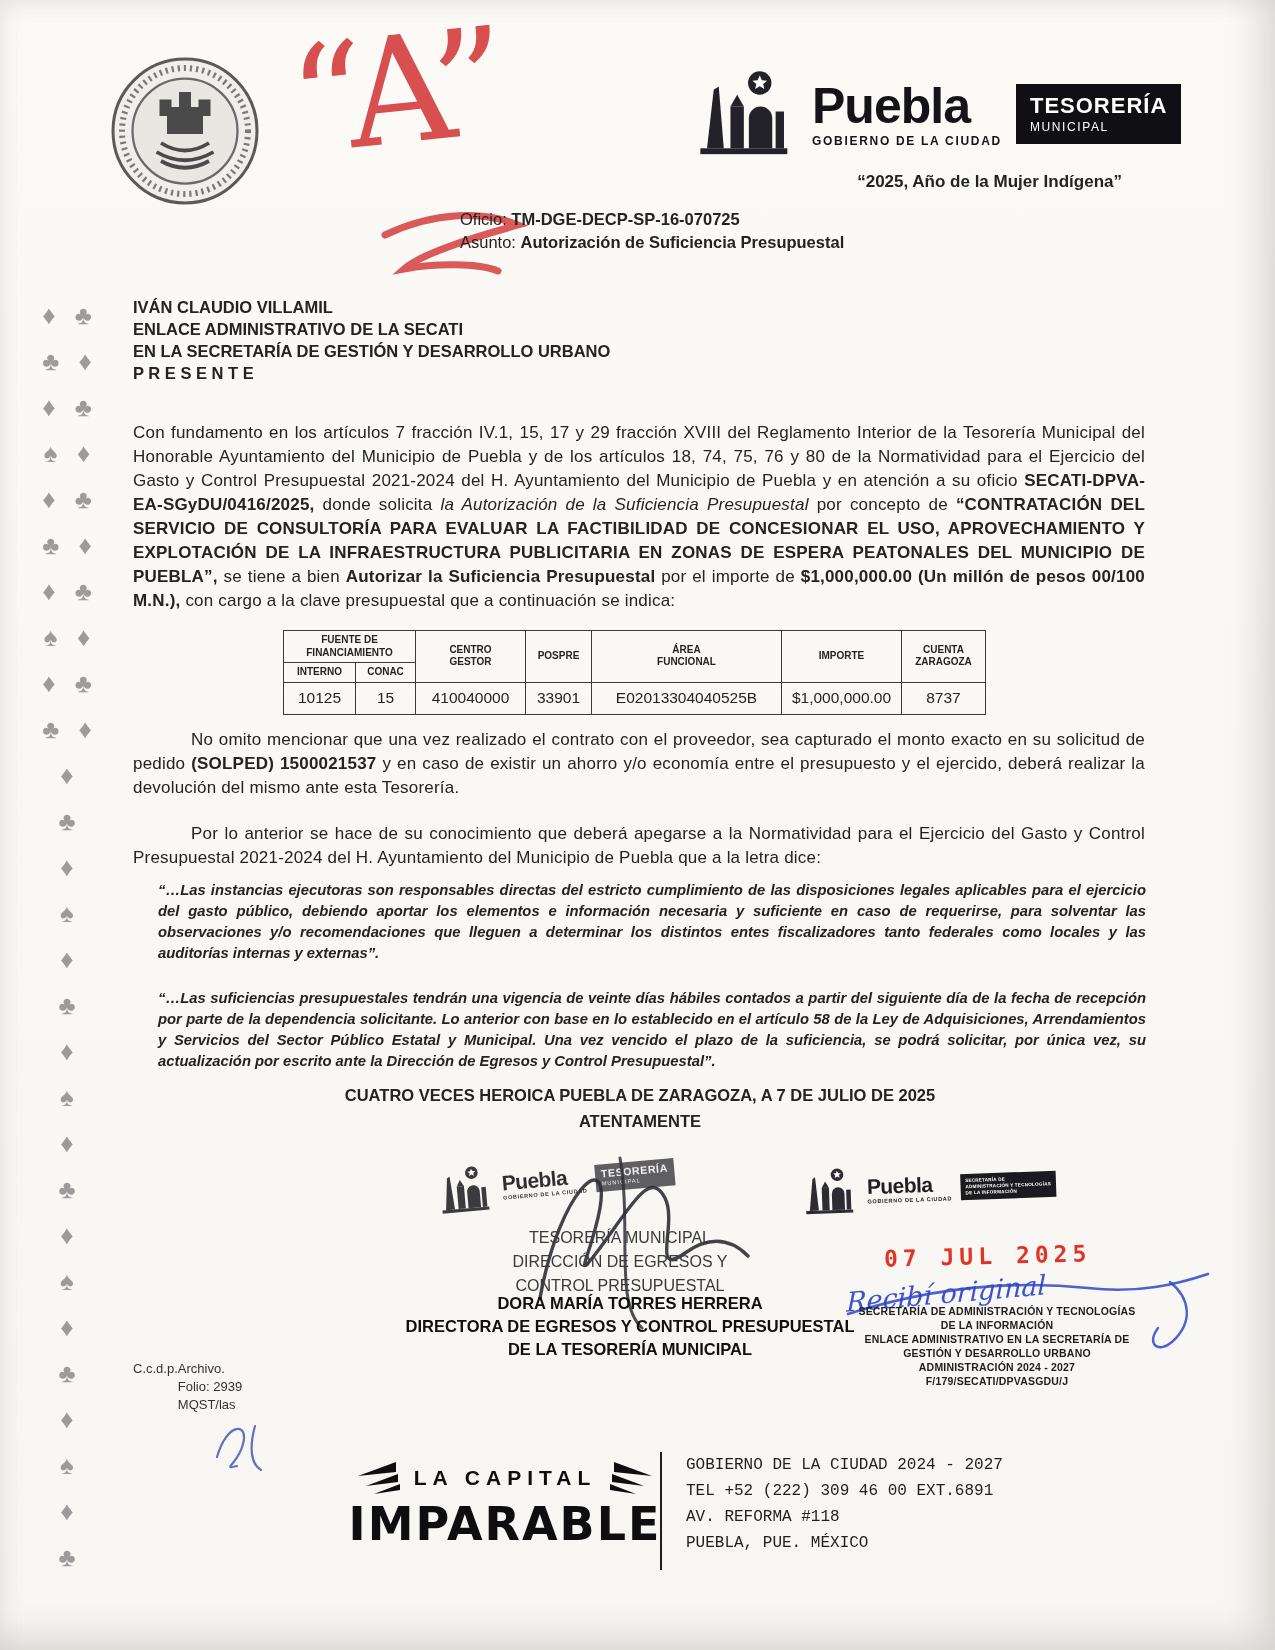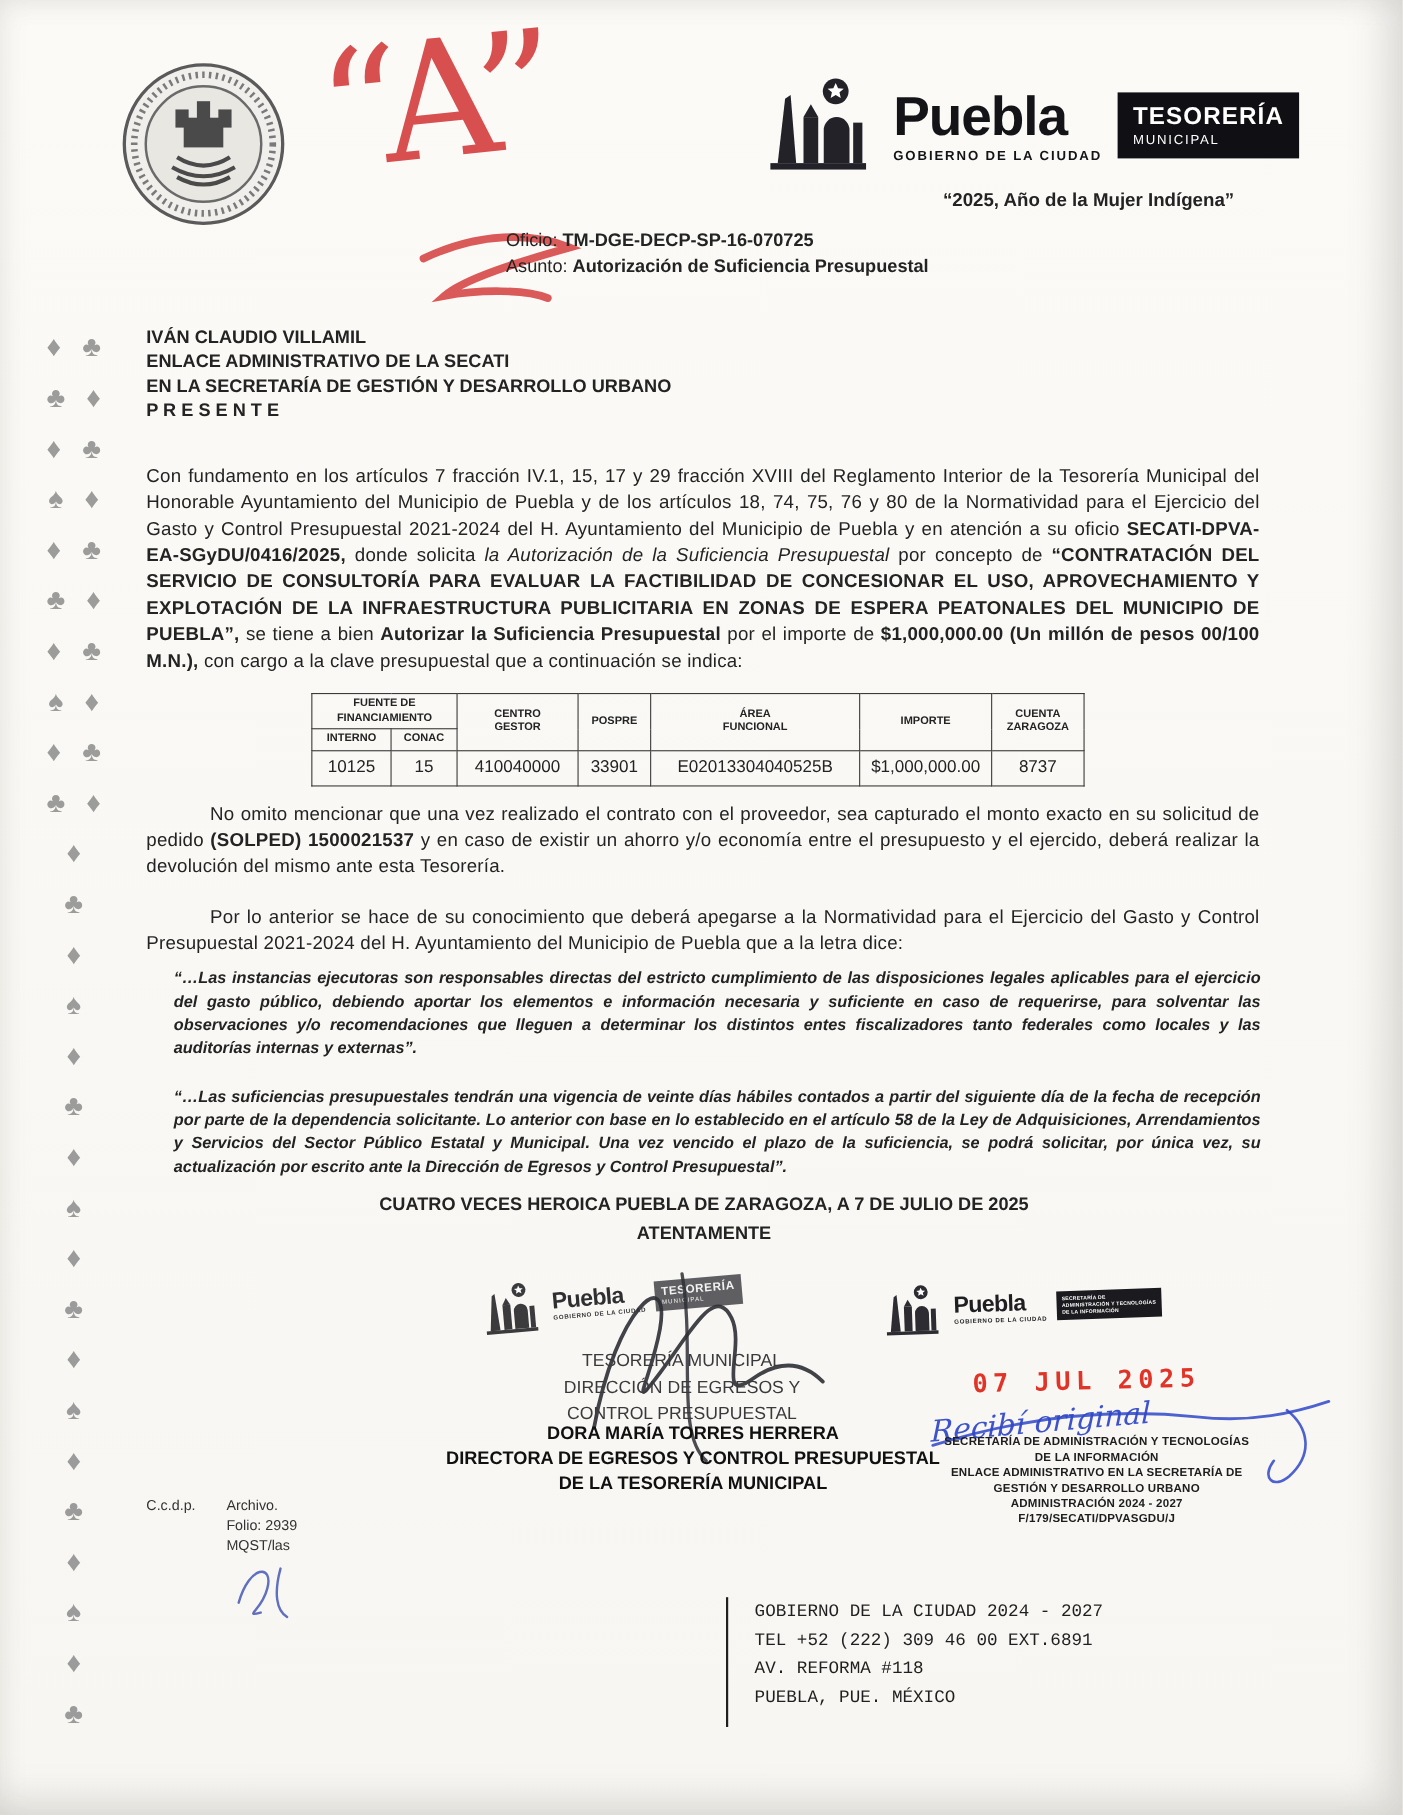--- a/index.html
+++ b/index.html
@@ -39,21 +39,21 @@
   .mini .brand-sub{font-size:9px;letter-spacing:1px;margin-top:2px}
   .graybox{background:#4a4a50;color:#f2f2f2;padding:7px 10px;line-height:1.1}
   .graybox .dept1{font-size:17px}
   .graybox .dept2{font-size:9px}
   .tinybox{background:#101014;color:#fff;padding:6px 8px;font-size:7.5px;font-weight:700;line-height:10px;letter-spacing:.3px}
   .redstamp{font-family:"DejaVu Sans Mono",monospace;font-size:23px;font-weight:700;color:#e02417;
             letter-spacing:5px;transform:rotate(-1.5deg);opacity:.92}
   .bluehand{font-family:"DejaVu Serif",serif;font-style:italic;font-size:27px;color:#2f46c8;
             transform:rotate(-5deg) skewX(-6deg);white-space:nowrap;opacity:.92}
   .ministamp{font-size:10.5px;font-weight:700;line-height:14px;text-align:center;color:#1d1d1d;letter-spacing:.2px}
-  .ccdp{font-size:13px;line-height:18px;color:#333;display:flex;gap:28px}
+  .ccdp{font-size:13px;line-height:18px;color:#333;display:flex;}
   .cap-row{display:flex;align-items:center;justify-content:center;gap:10px}
   .cap-top{font-size:21px;font-weight:700;letter-spacing:6px;color:#0e0e10}
   .cap-main{font-family:"DejaVu Sans",sans-serif;font-size:46px;font-weight:700;letter-spacing:2px;
             color:#0e0e10;text-align:center;line-height:1;margin-top:3px}
   .footinfo{font-family:"Liberation Mono",monospace;font-size:16px;line-height:26px;color:#1f1f1f;
             border-left:2.5px solid #1f1f1f;padding-left:24px}
 </style>
 </head>
 <body>
 
@@ -269,19 +269,33 @@
     <div>
       <div>Archivo.</div>
       <div>Folio: 2939</div>
       <div>MQST/las</div>
     </div>
   </div>
   <svg class="abs" style="left:205px;top:1412px" width="80" height="70" viewBox="0 0 80 70">
     <path d="M12 45 C22 10 44 10 38 32 C33 52 16 58 32 54 M50 14 C44 36 46 52 56 58" stroke="#3a4db0" stroke-width="2.2" fill="none" stroke-linecap="round" opacity=".8"></path>
   </svg>
 
+  <div class="abs" style="left:340px;top:1458px;width:330px;">
+    <div class="cap-row">
+      <svg width="46" height="40" viewBox="0 0 46 40">
+          <use href="#wing"></use>
+        </svg>
+      <span class="cap-top">LA CAPITAL</span>
+      <svg width="46" height="40" viewBox="0 0 46 40">
+        <g transform="translate(46,0) scale(-1,1)">
+            <use href="#wing"></use>
+          </g>
+      </svg>
+    </div>
+    <div class="cap-main">IMPARABLE</div>
+  </div>
 
   <div class="abs footinfo prelines" style="left:660px;top:1452px;width:460px;height:118px;">GOBIERNO DE LA CIUDAD 2024 - 2027
 TEL +52 (222) 309 46 00 EXT.6891
 AV. REFORMA #118
 PUEBLA, PUE. MÉXICO</div>
 
 </div>
 
 </body></html>

